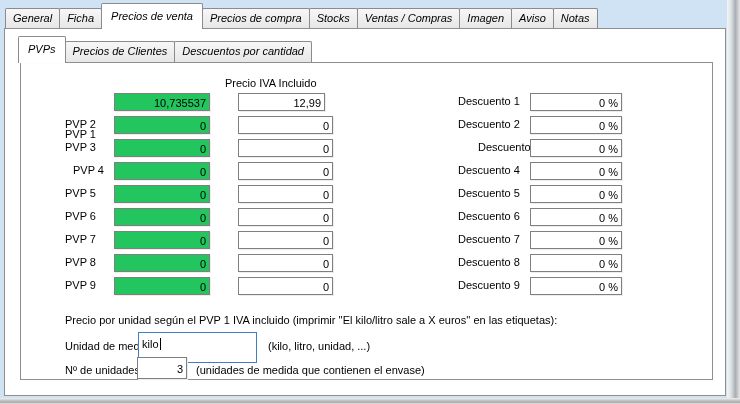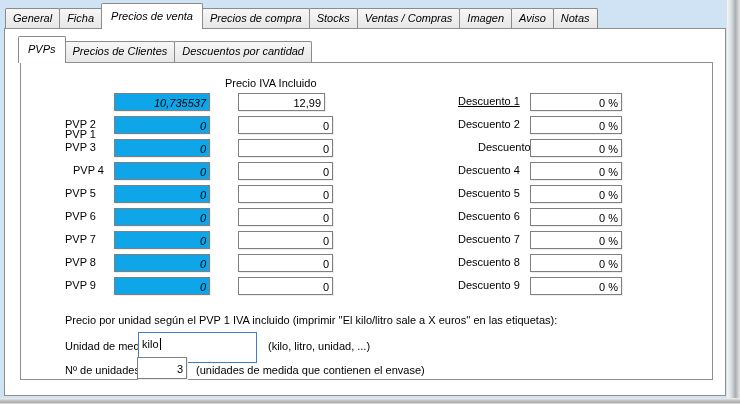--- a/index.html
+++ b/index.html
@@ -30,21 +30,21 @@
   .tabbar-sub .tab.active{height:27px;line-height:24px;}
   
   .frame{position:absolute;left:15px;top:33px;width:693px;height:318px;
     background:#fff;border:1px solid #8f8f8f;box-sizing:border-box;
     box-shadow:1px 1px 0 #fdfdfd, inset 1px 1px 0 #fdfdfd;z-index:3;}
   .frame > *{position:absolute;}
   .lbl{height:13px;line-height:13px;white-space:nowrap;}
   .field{box-sizing:border-box;height:18px;border:1px solid #7f7f7f;background:#fff;
     text-align:right;padding:2px 3px 0 3px;line-height:14px;white-space:nowrap;
     box-shadow:1px 1px 0 #ededed;}
-  .field.gray{background:#0ea5e9;font-style:italic;}
+  .field.gray{background:#22c55e;}
   .field.focus{border:1px solid #3f7fc1;height:31px;text-align:left;
     padding:4px 4px 0 3px;line-height:15px;box-shadow:none;}
   .field.qty{height:22px;padding-top:4px;}
   .caret{display:inline-block;width:1px;height:12px;background:#000;
     vertical-align:text-bottom;margin-left:1px;}
 </style>
 </head>
 <body>
 
 <div class="right-band"></div>
@@ -78,21 +78,21 @@
     <div class="field focus" style="left:117px;top:269px;width:119px;"><span>kilo</span><span class="caret"></span></div>
     <div class="lbl" style="left:247px;top:277px;">(kilo, litro, unidad, ...)</div>
 
     <div class="lbl" style="left:44px;top:301px;">Nº de unidades</div>
     <div class="field qty" style="left:116px;top:294px;width:50px;">3</div>
     <div class="lbl" style="left:175px;top:301px;">(unidades de medida que contienen el envase)</div>
 
   <div class="lbl" style="left: 44px; top: 32px; margin-top: 33px;">PVP 1</div>
       <div class="field gray" style="left: 93px; top: 30px; width: 96px;">10,735537</div>
       <div class="field" style="left: 217px; top: 30px; width: 87px;">12,99</div>
-      <div class="lbl" style="left: 437px; top: 32px; text-decoration: underline;">Descuento 1</div>
+      <div class="lbl" style="left: 437px; top: 32px;">Descuento 1</div>
       <div class="field" style="left: 509px; top: 30px; width: 92px;">0 %</div>
       <div class="lbl" style="left: 44px; top: 55px;">PVP 2</div>
       <div class="field gray" style="left: 93px; top: 53px; width: 96px;">0</div>
       <div class="field" style="left: 217px; top: 53px; width: 95px;">0</div>
       <div class="lbl" style="left: 437px; top: 55px;">Descuento 2</div>
       <div class="field" style="left: 509px; top: 53px; width: 92px;">0 %</div>
       <div class="lbl" style="left: 44px; top: 78px;">PVP 3</div>
       <div class="field gray" style="left: 93px; top: 76px; width: 96px;">0</div>
       <div class="field" style="left: 217px; top: 76px; width: 95px;">0</div>
       <div class="lbl" style="left: 457px; top: 78px;">Descuento 3</div>

